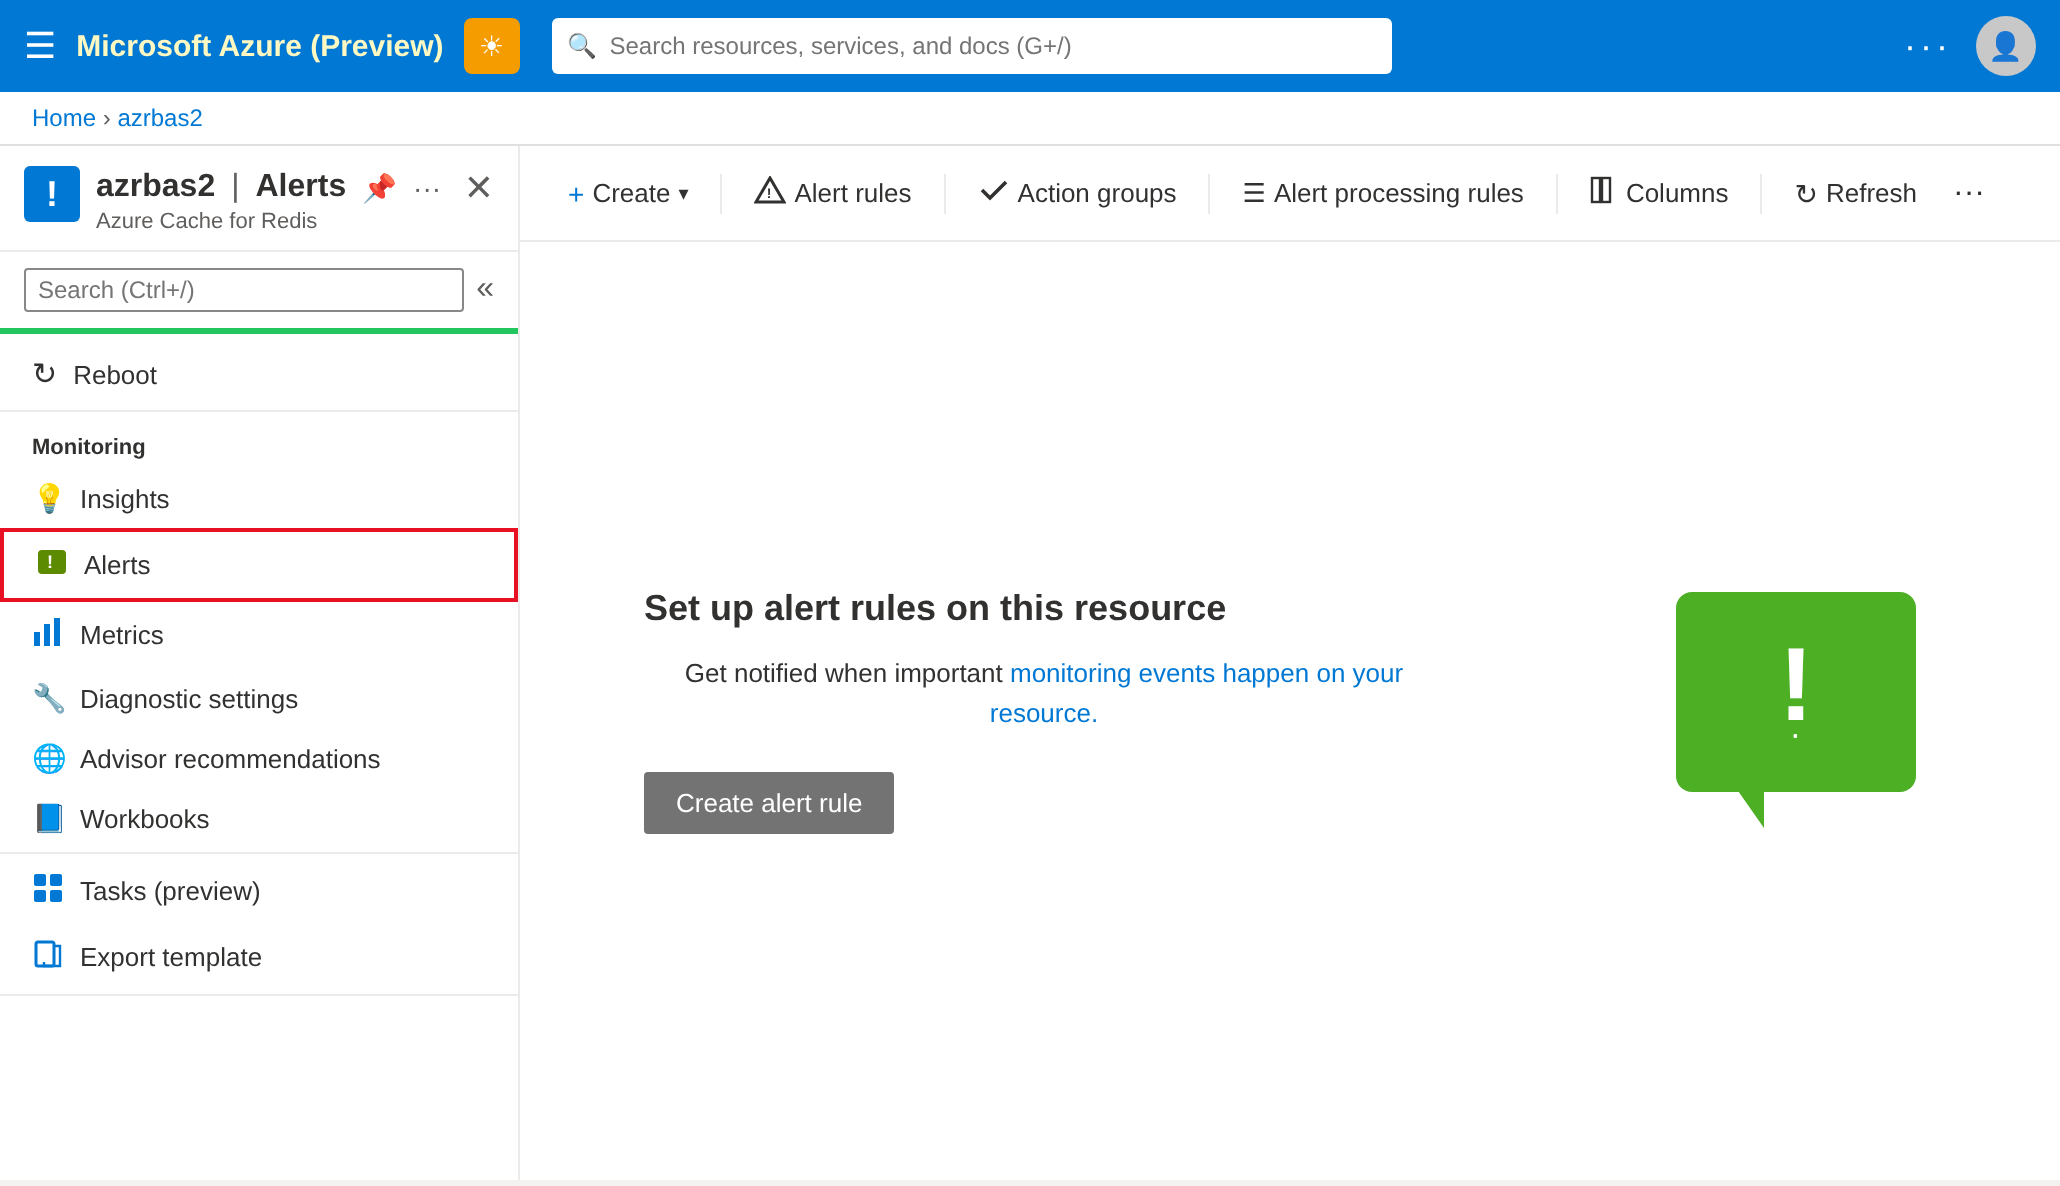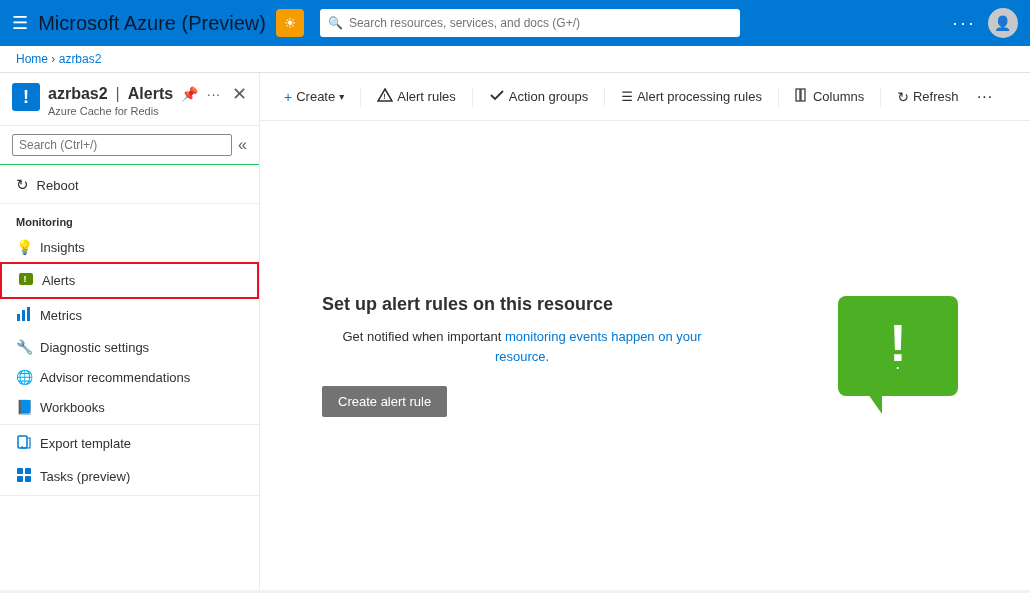--- a/index.html
+++ b/index.html
@@ -8,21 +8,21 @@
     
     .topbar {
       display: flex;
       align-items: center;
       background: #0078d4;
       height: 46px;
       padding: 0 12px;
       gap: 10px;
     }
     .topbar-hamburger { color: white; font-size: 18px; cursor: pointer; }
-    .topbar-title { color: #0f172a; font-size: 20px; font-weight: 400; flex-shrink: 0; }
+    .topbar-title { color: #fef9c3; font-size: 15px; font-weight: 700; flex-shrink: 0; }
     .topbar-icon {
       width: 28px; height: 28px; background: #f59c00; border-radius: 4px;
       display: flex; align-items: center; justify-content: center; color: white; font-size: 14px;
     }
     .topbar-search {
       flex: 1; max-width: 420px; height: 28px;
       background: white; border: none; border-radius: 3px;
       display: flex; align-items: center; padding: 0 8px; gap: 6px; margin-left: 6px;
     }
     .topbar-search input {
@@ -79,21 +79,21 @@
     .resource-info { flex: 1; }
     .resource-name { font-size: 16px; font-weight: 600; color: #323130; }
     .resource-subtitle { font-size: 11px; color: #605e5c; }
     .resource-pin { color: #605e5c; font-size: 14px; cursor: pointer; }
     .resource-more { color: #605e5c; font-size: 14px; cursor: pointer; }
     .resource-close { color: #323130; font-size: 16px; cursor: pointer; margin-left: auto; }
 
     
     .sidebar-search {
       padding: 8px 12px;
-      border-bottom: 1px solid #22c55e;
+      border-bottom: 3px solid #22c55e;
       display: flex;
       align-items: center;
       gap: 6px;
     }
     .sidebar-search input {
       border: 1px solid #8a8886;
       border-radius: 2px;
       font-size: 12px;
       padding: 3px 6px;
       width: 100%;
@@ -312,37 +312,37 @@
         <span class="item-icon" style="color:#0078d4;">📘</span>
         <span>Workbooks</span>
       </div>
 
       <hr class="sidebar-divider">
 
 
       <div class="sidebar-item">
         <span class="item-icon" style="color:#0078d4;">
           <svg width="16" height="16" viewBox="0 0 16 16">
-              <rect x="2" y="2" width="9" height="12" rx="1" fill="none" stroke="#0078d4" stroke-width="1.5"></rect>
-              <polyline points="11,4 14,4 14,14 6,14 6,12" fill="none" stroke="#0078d4" stroke-width="1.2"></polyline>
-            </svg>
-        </span>
-        <span>Export template</span>
-      </div>
-
-      <div class="sidebar-item">
-        <span class="item-icon" style="color:#0078d4;">
-          <svg width="16" height="16" viewBox="0 0 16 16">
               <rect x="1" y="1" width="6" height="6" rx="1" fill="#0078d4"></rect>
               <rect x="9" y="1" width="6" height="6" rx="1" fill="#0078d4"></rect>
               <rect x="1" y="9" width="6" height="6" rx="1" fill="#0078d4"></rect>
               <rect x="9" y="9" width="6" height="6" rx="1" fill="#0078d4"></rect>
             </svg>
         </span>
         <span>Tasks (preview)</span>
+      </div>
+
+      <div class="sidebar-item">
+        <span class="item-icon" style="color:#0078d4;">
+          <svg width="16" height="16" viewBox="0 0 16 16">
+              <rect x="2" y="2" width="9" height="12" rx="1" fill="none" stroke="#0078d4" stroke-width="1.5"></rect>
+              <polyline points="11,4 14,4 14,14 6,14 6,12" fill="none" stroke="#0078d4" stroke-width="1.2"></polyline>
+            </svg>
+        </span>
+        <span>Export template</span>
       </div>
 
       <hr class="sidebar-divider">
 
 
     </div>
   </div>
 
   <div class="content-area">
 

